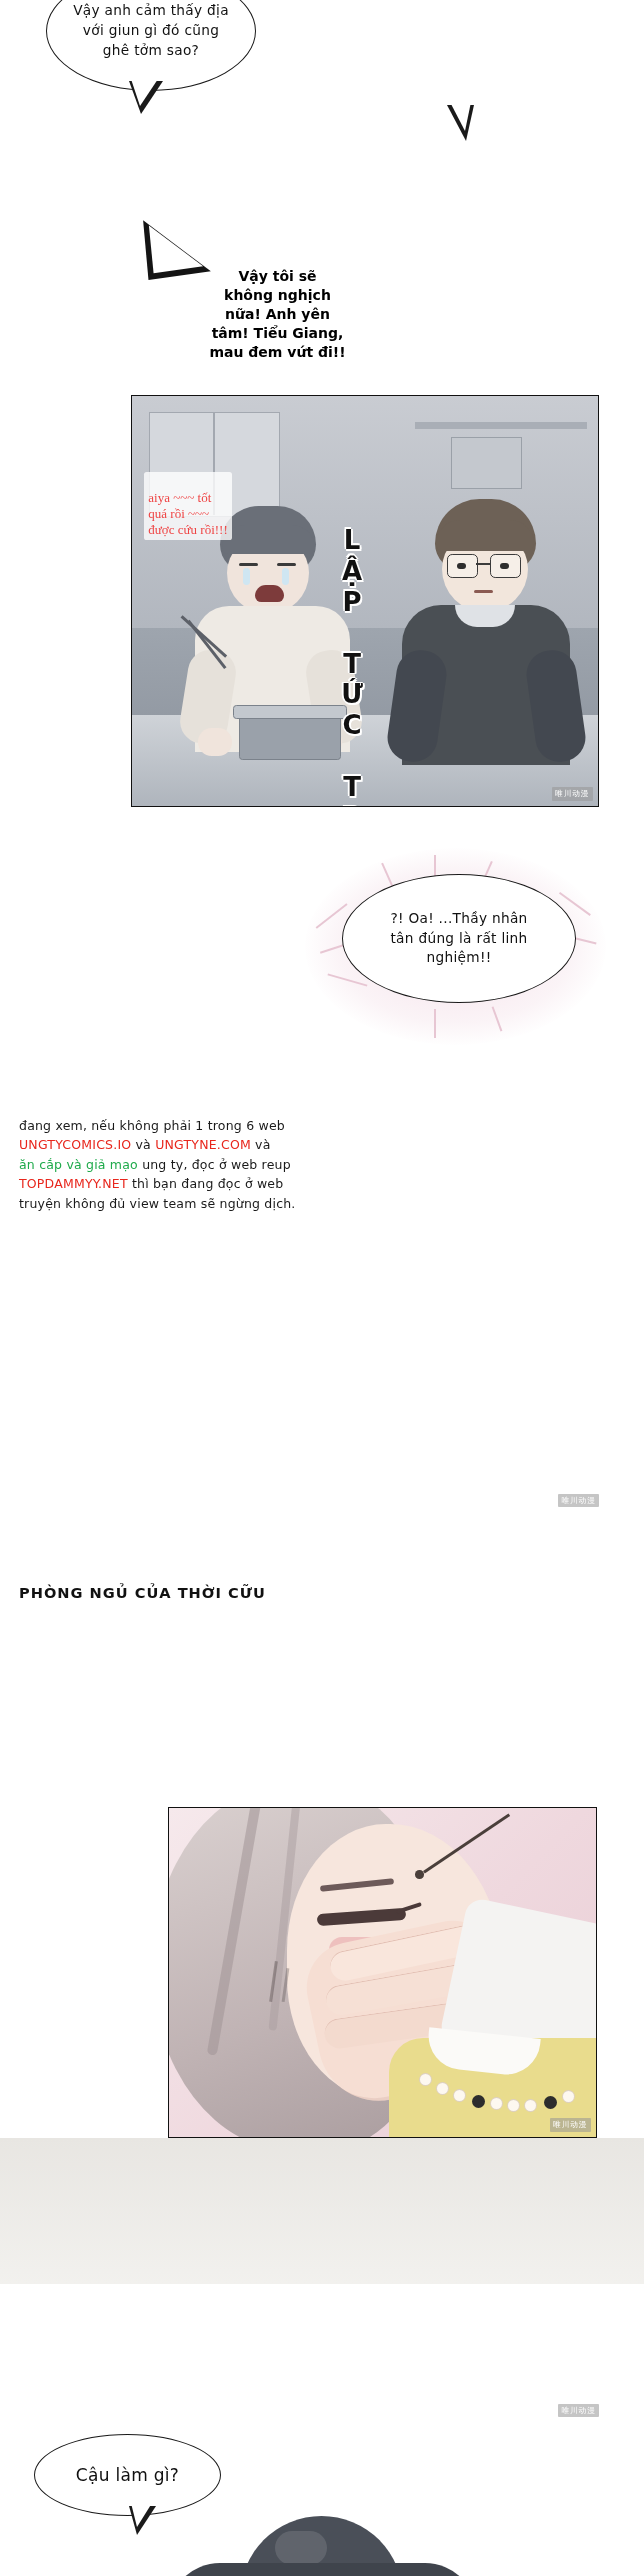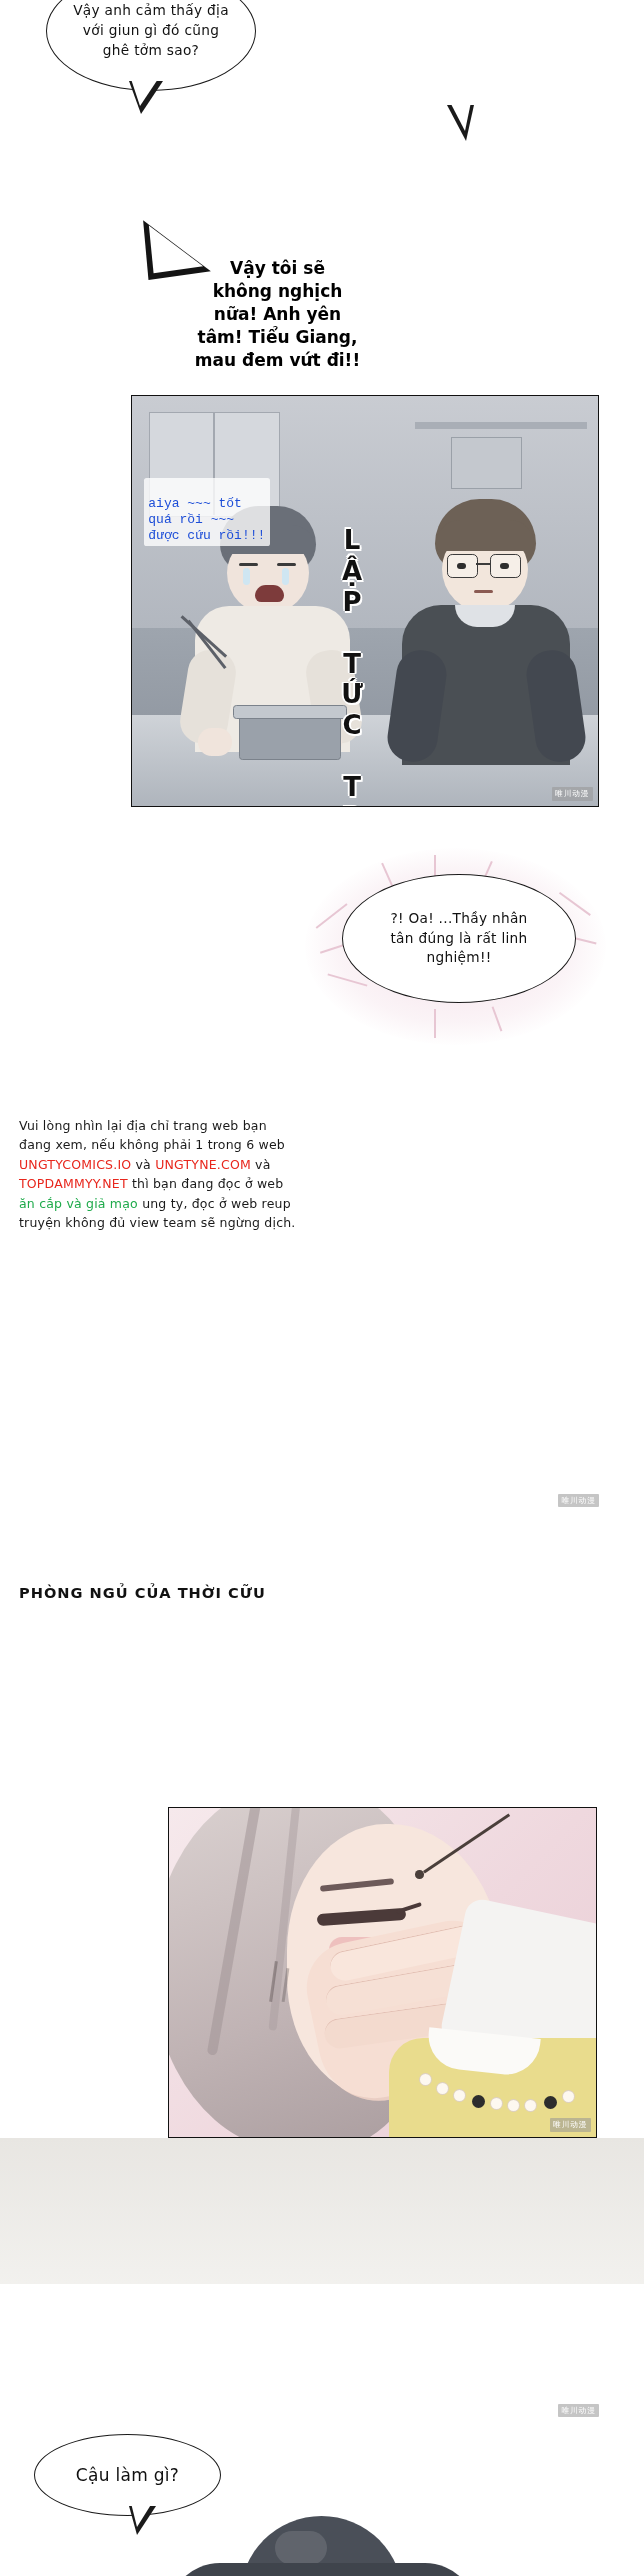--- a/index.html
+++ b/index.html
@@ -102,24 +102,23 @@
   }
 
   
   .burst {
     position: absolute;
     border-radius: 50%;
   }
 
   .handwrite {
     position: absolute;
-    font-family: Liberation Mono, monospace;
-    color: #1d4ed8;
+    font-family: Liberation Serif, serif;
+    color: #ef4444;
     line-height: 1.25;
-    margin-top: 6px;
   }
 </style>
 </head>
 <body>
 
 <div class="page">
 
   <div class="bubble" style="left:46px; top:-29px; width:210px; height:120px; font-size:13.7px;">
     <span class="txt">Vậy anh cảm thấy địa
 với giun gì đó cũng
@@ -128,21 +127,21 @@
   <div style="position:absolute; left:129px; top:81px; width:0;height:0;
      border-left:12px solid transparent; border-right:22px solid transparent; border-top:33px solid #1a1a1a;"></div>
   <div style="position:absolute; left:131px; top:79px; width:0;height:0;
      border-left:9.4px solid transparent; border-right:18px solid transparent; border-top:27.5px solid #ffffff;"></div>
 
   <div style="position:absolute; left:447px; top:105px; width:0;height:0;
      border-left:19px solid transparent; border-right:8.6px solid transparent; border-top:36px solid #1a1a1a;"></div>
   <div style="position:absolute; left:450px; top:102px; width:0;height:0;
      border-left:15.5px solid transparent; border-right:6.9px solid transparent; border-top:29px solid #ffffff;"></div>
 
-  <div class="shout" style="left:127px; top:219px; width:301px; height:191px; font-size:17px; line-height:1.35;">
+  <div class="shout" style="left:127px; top:219px; width:301px; height:191px; font-size:14px; line-height:1.35;">
     <span class="txt" style="padding:0 13.7px; white-space:pre-line;">Vậy tôi sẽ
 không nghịch
 nữa! Anh yên
 tâm! Tiểu Giang,
 mau đem vứt đi!!</span>
   </div>
   <div style="position:absolute; left:144px; top:216px; width:0;height:0;
      border-left:3.4px solid transparent; border-right:60px solid transparent; border-bottom:60px solid #141414; transform:rotate(-8deg);"></div>
   <div style="position:absolute; left:150px; top:222px; width:0;height:0;
      border-left:2.6px solid transparent; border-right:48px solid transparent; border-bottom:48px solid #ffffff; transform:rotate(-8deg);"></div>
@@ -240,30 +239,29 @@
     <div style="position:absolute;left:191px;top:158px;width:1.7px;height:26px;background:#e7c6d3;transform:rotate(-20deg);"></div>
   </div>
 
   <div class="bubble" style="left:342px; top:874px; width:234px; height:129px; font-size:13.7px;">
     <span class="txt">?! Oa! ...Thầy nhân
 tân đúng là rất linh
 nghiệm!!</span>
   </div>
 
   <div class="notice" style="left:19px; top:1116px; width:447px;">
-    <div>Vui lòng nhìn lại địa chỉ trang web bạn</div>
     <div>đang xem, nếu không phải 1 trong 6 web</div>
     <div>
       <span class="red">UNGTYCOMICS.IO</span><span> và </span><span class="red">UNGTYNE.COM</span><span> và</span>
     </div>
     <div>
+      <span class="green">ăn cắp và giả mạo</span><span> ung ty, đọc ở web reup</span>
+    </div>
+    <div>
       <span class="red">TOPDAMMYY.NET</span><span> thì bạn đang đọc ở web</span>
-    </div>
-    <div>
-      <span class="green">ăn cắp và giả mạo</span><span> ung ty, đọc ở web reup</span>
     </div>
     <div>truyện không đủ view team sẽ ngừng dịch.</div>
   </div>
 
   <div class="watermark" style="left:558px; top:1494px;">唯川动漫</div>
 
   <div class="caption" style="left:19px; top:1584px;">
     <span>PHÒNG NGỦ CỦA THỜI CỮU</span>
   </div>
 

